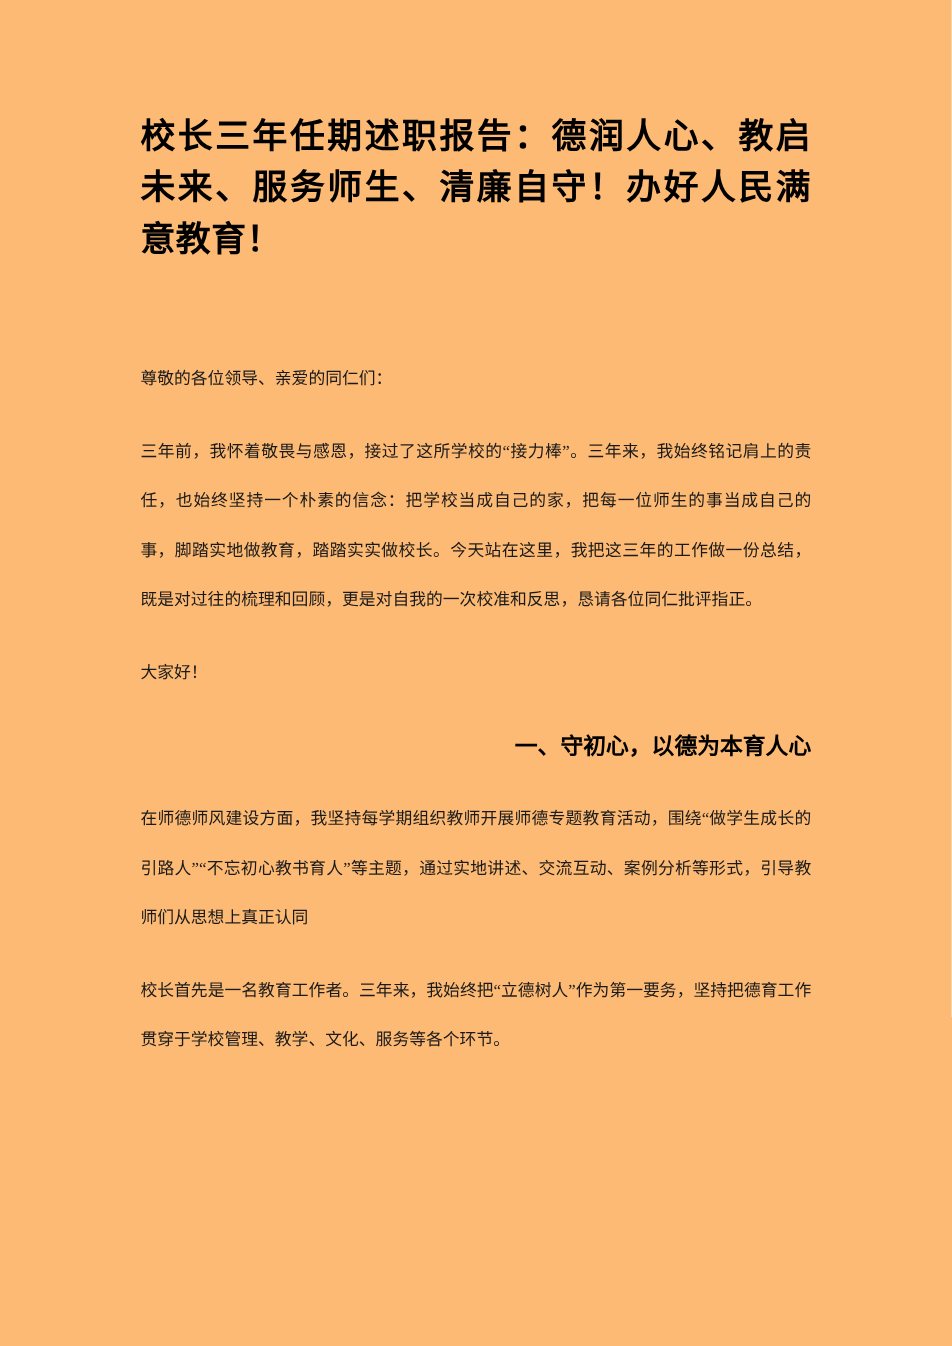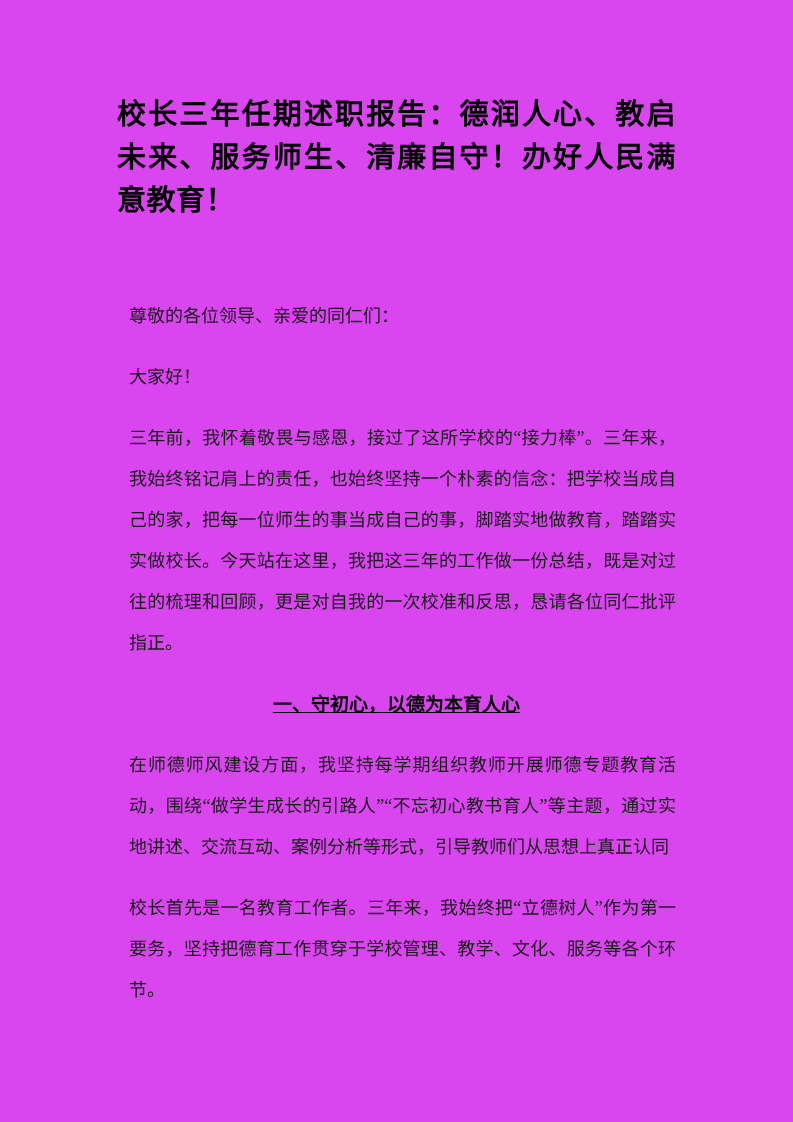--- a/index.html
+++ b/index.html
@@ -10,65 +10,64 @@
   body {
     width: 793px;
     height: 1122px;
     overflow: hidden;
   }
   .page {
     box-sizing: border-box;
     width: 793px;
     height: 1122px;
     padding: 93px 117px 0 117px;
-    background: #d946ef;
+    background: #fdba74;
     color: #1a1a1a;
   }
   .doc-title {
     font-family: "Liberation Sans", "DejaVu Sans", sans-serif;
     font-weight: 700;
     font-size: 29px;
     line-height: 43px;
     letter-spacing: 0.5px;
     color: #000000;
     margin: 0 0 74px 0;
     text-align: justify;
   }
   .para {
     font-family: "Liberation Serif", "DejaVu Serif", serif;
-    font-size: 18px;
+    font-size: 14px;
     line-height: 41px;
-    margin: 0 0 20px 12px;
+    margin: 0 0 20px 0;
     text-align: justify;
     text-justify: inter-ideograph;
     color: #1a1a1a;
   }
   .section-heading {
     font-family: "Liberation Sans", "DejaVu Sans", sans-serif;
     font-weight: 700;
     font-size: 19px;
     line-height: 41px;
     margin: 0 0 20px 0;
     color: #000000;
-    text-align: center;
-    text-decoration: underline;
+    text-align: right;
   }
 </style>
 </head>
 <body>
 
 <div class="page">
 
   <h1 class="doc-title">校长三年任期述职报告：德润人心、教启未来、服务师生、清廉自守！办好人民满意教育！</h1>
 
   <p class="para">尊敬的各位领导、亲爱的同仁们：</p>
 
+  <p class="para">三年前，我怀着敬畏与感恩，接过了这所学校的“接力棒”。三年来，我始终铭记肩上的责任，也始终坚持一个朴素的信念：把学校当成自己的家，把每一位师生的事当成自己的事，脚踏实地做教育，踏踏实实做校长。今天站在这里，我把这三年的工作做一份总结，既是对过往的梳理和回顾，更是对自我的一次校准和反思，恳请各位同仁批评指正。</p>
+
   <p class="para">大家好！</p>
-
-  <p class="para">三年前，我怀着敬畏与感恩，接过了这所学校的“接力棒”。三年来，我始终铭记肩上的责任，也始终坚持一个朴素的信念：把学校当成自己的家，把每一位师生的事当成自己的事，脚踏实地做教育，踏踏实实做校长。今天站在这里，我把这三年的工作做一份总结，既是对过往的梳理和回顾，更是对自我的一次校准和反思，恳请各位同仁批评指正。</p>
 
   <h2 class="section-heading">一、守初心，以德为本育人心</h2>
 
   <p class="para">在师德师风建设方面，我坚持每学期组织教师开展师德专题教育活动，围绕“做学生成长的引路人”“不忘初心教书育人”等主题，通过实地讲述、交流互动、案例分析等形式，引导教师们从思想上真正认同</p>
 
   <p class="para">校长首先是一名教育工作者。三年来，我始终把“立德树人”作为第一要务，坚持把德育工作贯穿于学校管理、教学、文化、服务等各个环节。</p>
 
 </div>
 
 </body></html>

